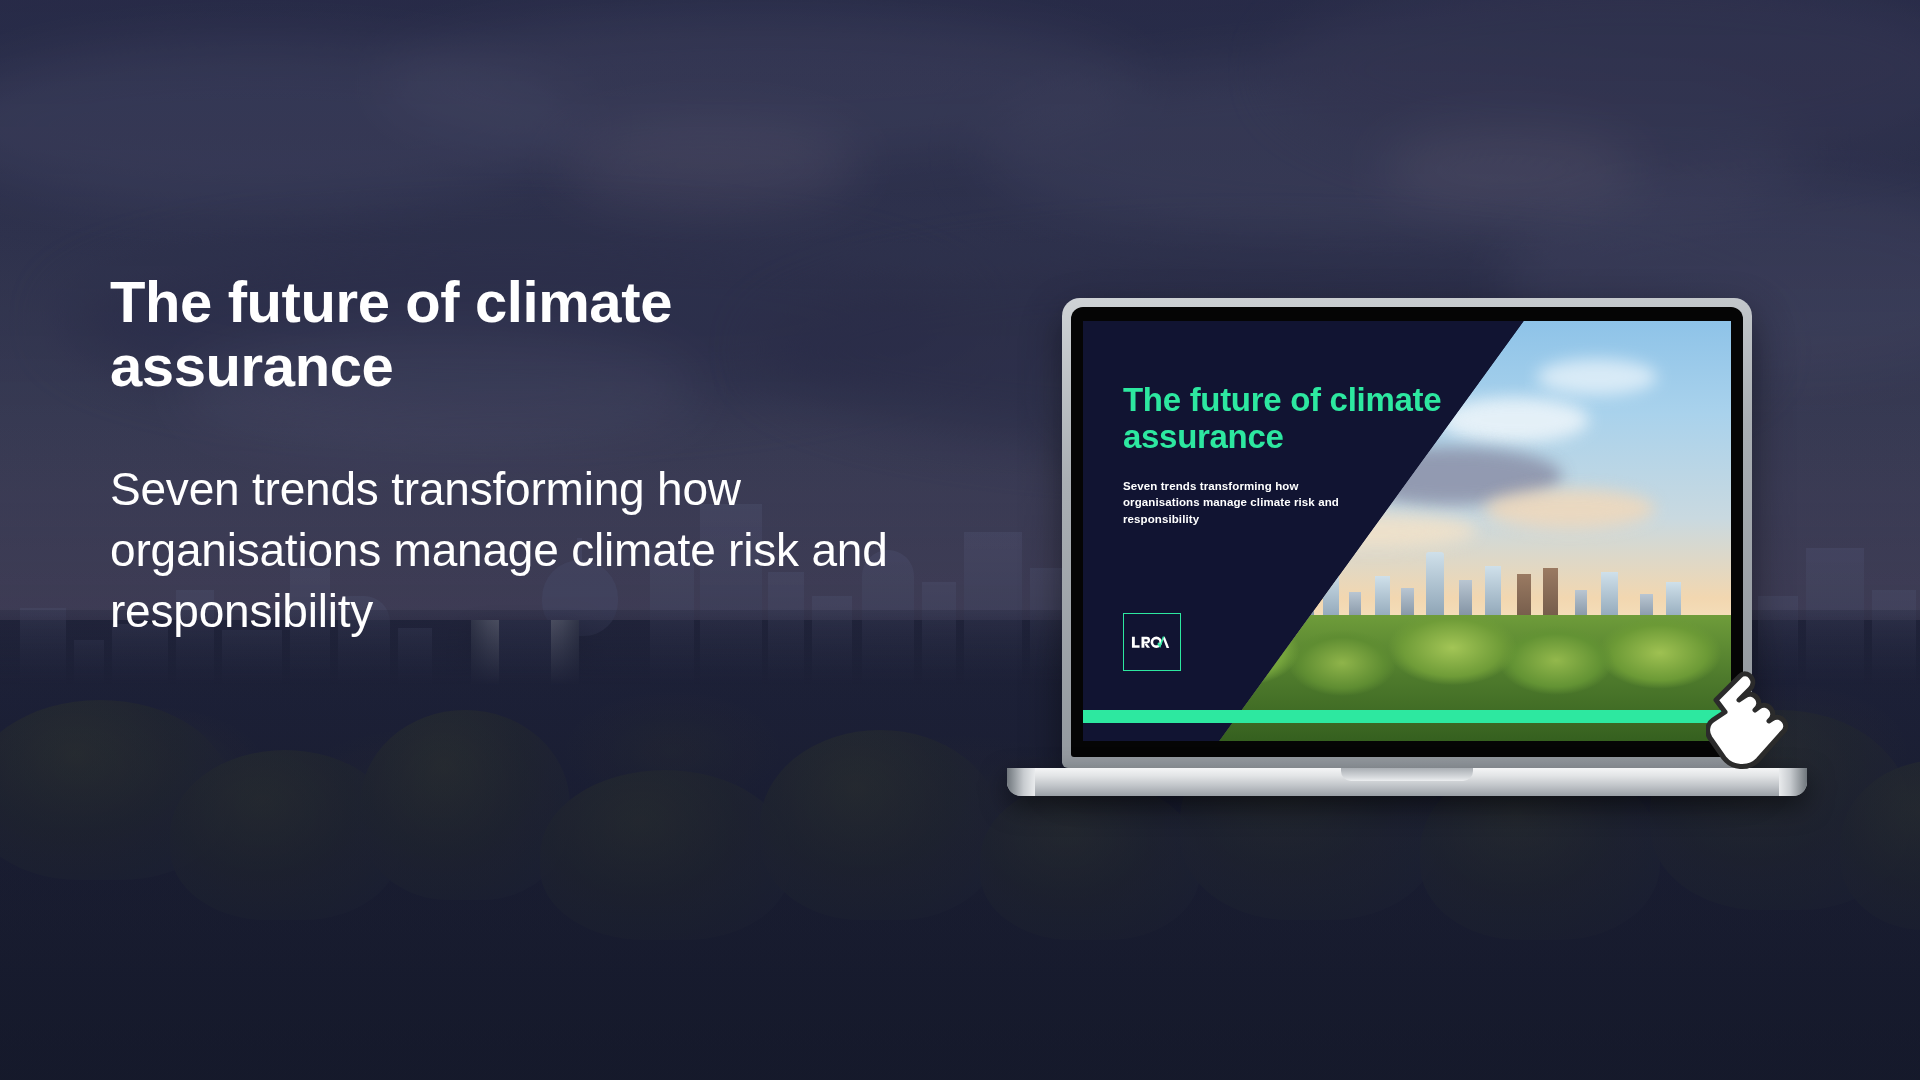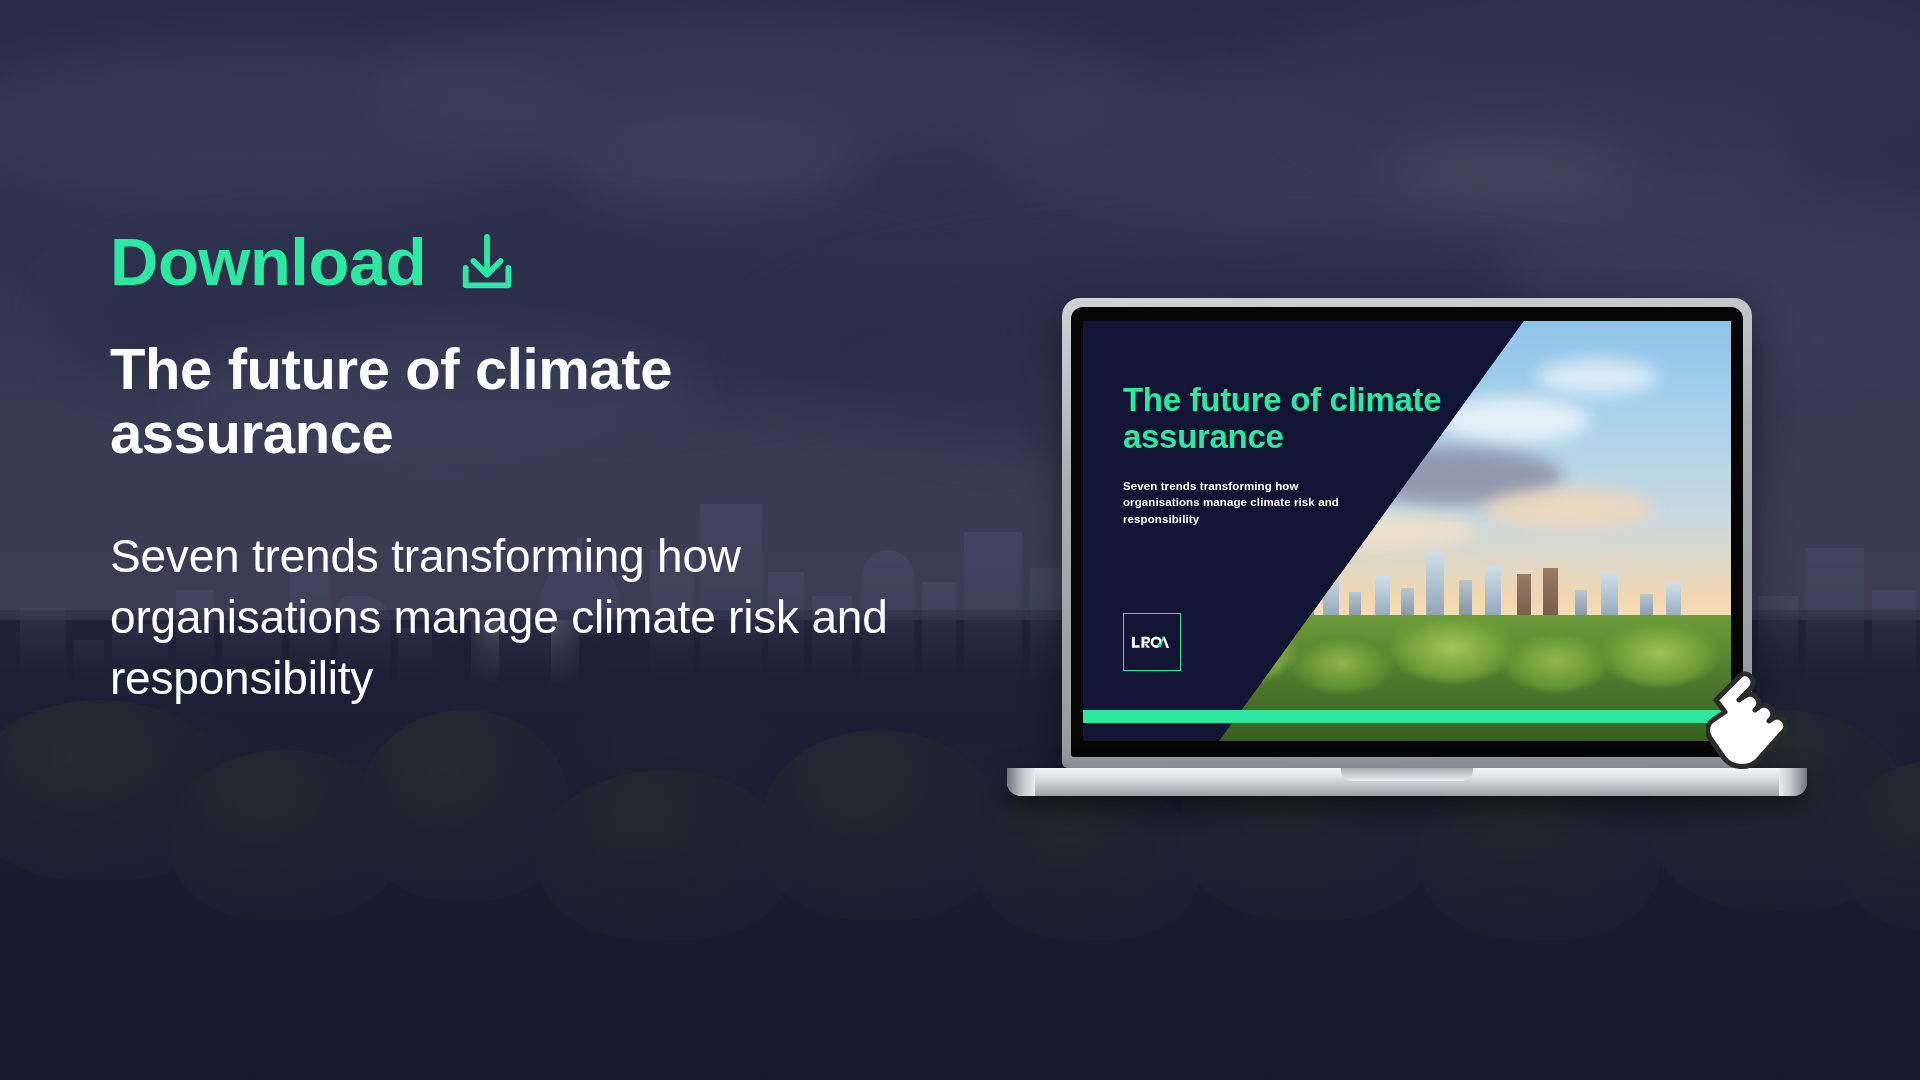--- a/index.html
+++ b/index.html
@@ -268,28 +268,20 @@
     <div class="tree-lump" style="left:1420px; top:150px; width:240px; height:180px;"></div>
     <div class="tree-lump" style="left:1650px; top:100px; width:260px; height:200px;"></div>
     <div class="tree-lump" style="left:1840px; top:150px; width:200px; height:170px;"></div>
   </div>
   <div class="trees-mask"></div>
   <div class="tint"></div>
 </div>
 
 <div class="copy">
 
-  <div class="dl-row">
-    <div class="dl-word" data-bind="promo.eyebrow">Download</div>
-    <svg class="dl-icon" viewBox="0 0 64 64">
-      <path d="M32 4 V40" stroke="#2DE8A0" stroke-width="6" stroke-linecap="round" fill="none"></path>
-      <path d="M18 29 L32 43 L46 29" stroke="#2DE8A0" stroke-width="6" stroke-linecap="round" stroke-linejoin="round" fill="none"></path>
-      <path d="M10 36 V54 H54 V36" stroke="#2DE8A0" stroke-width="6" stroke-linecap="round" stroke-linejoin="round" fill="none"></path>
-    </svg>
-  </div>
 
   <h1 class="headline" data-bind="promo.headline">The future of climate assurance</h1>
 
   <p class="subcopy" data-bind="promo.subcopy">Seven trends transforming how organisations manage climate risk and responsibility</p>
 </div>
 
 <div class="laptop">
   <div class="lid">
     <div class="lid-inner">
       <div class="screen">

